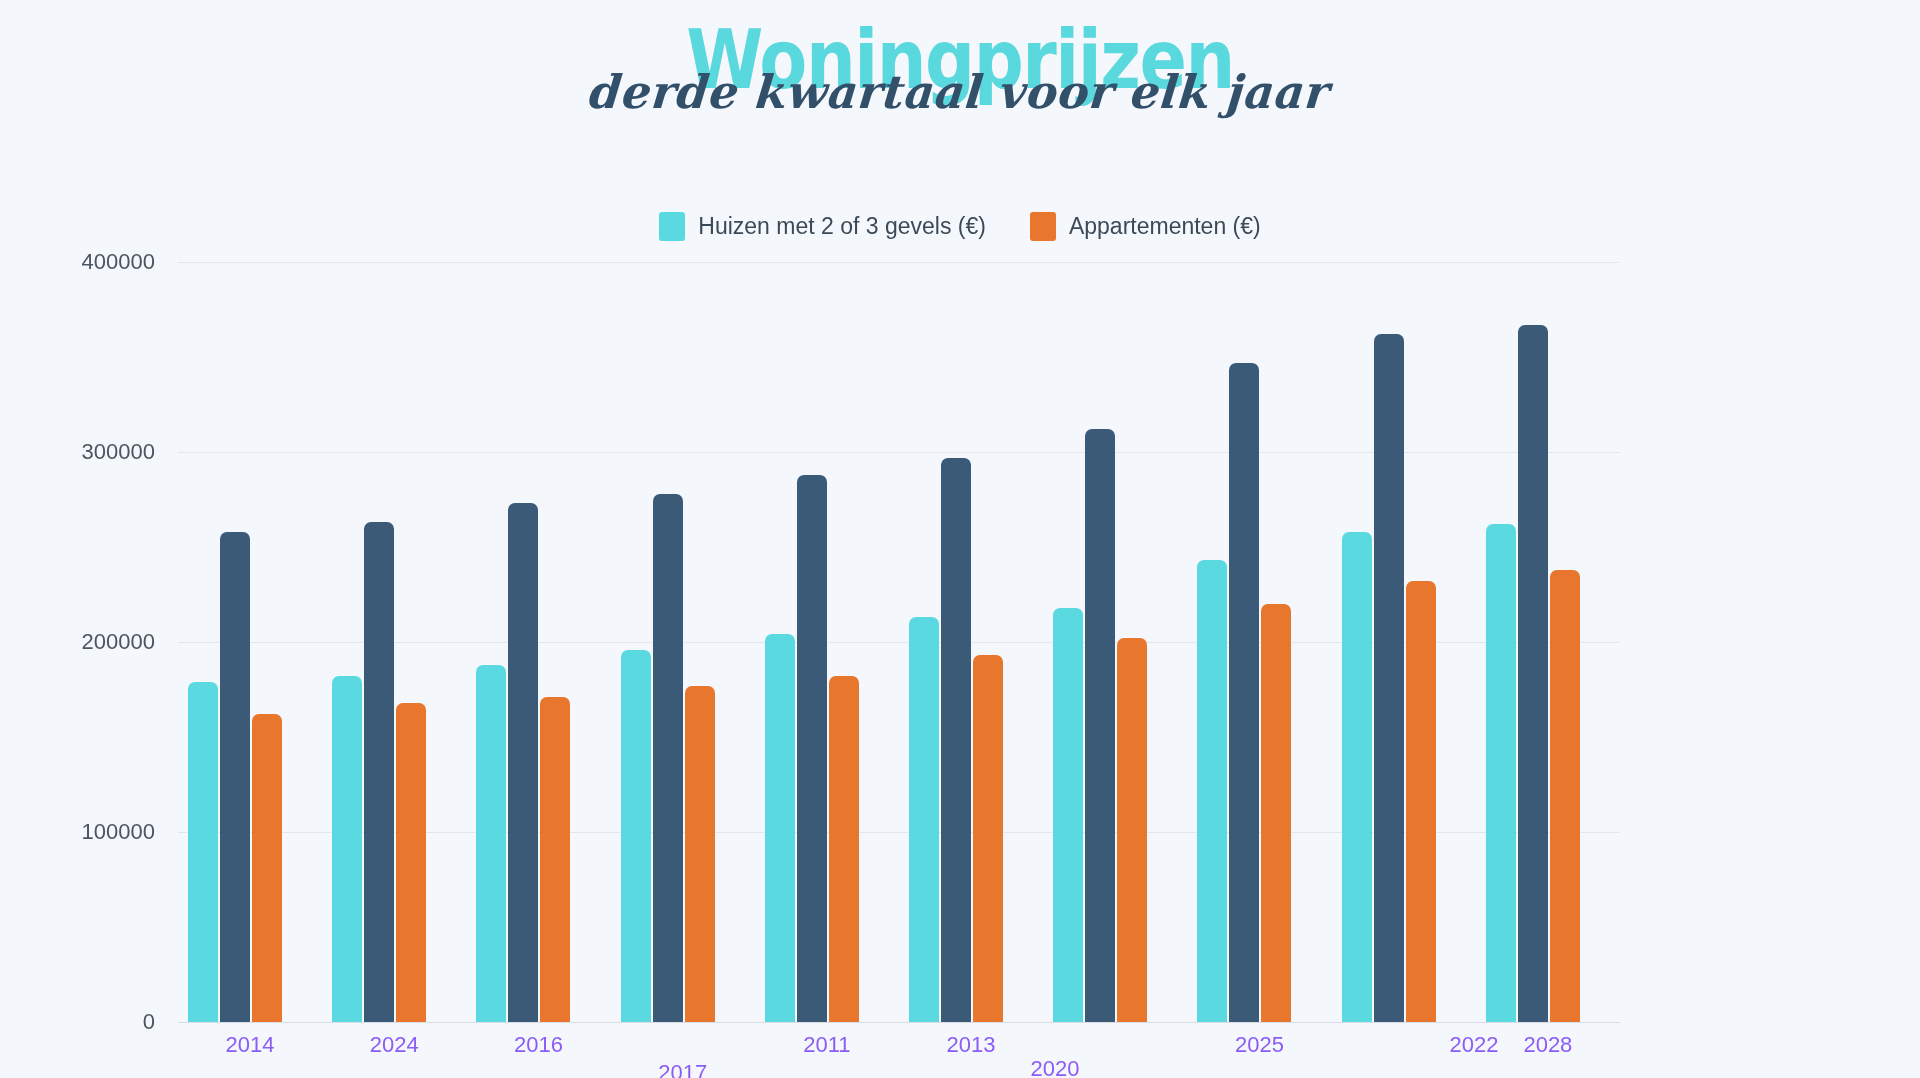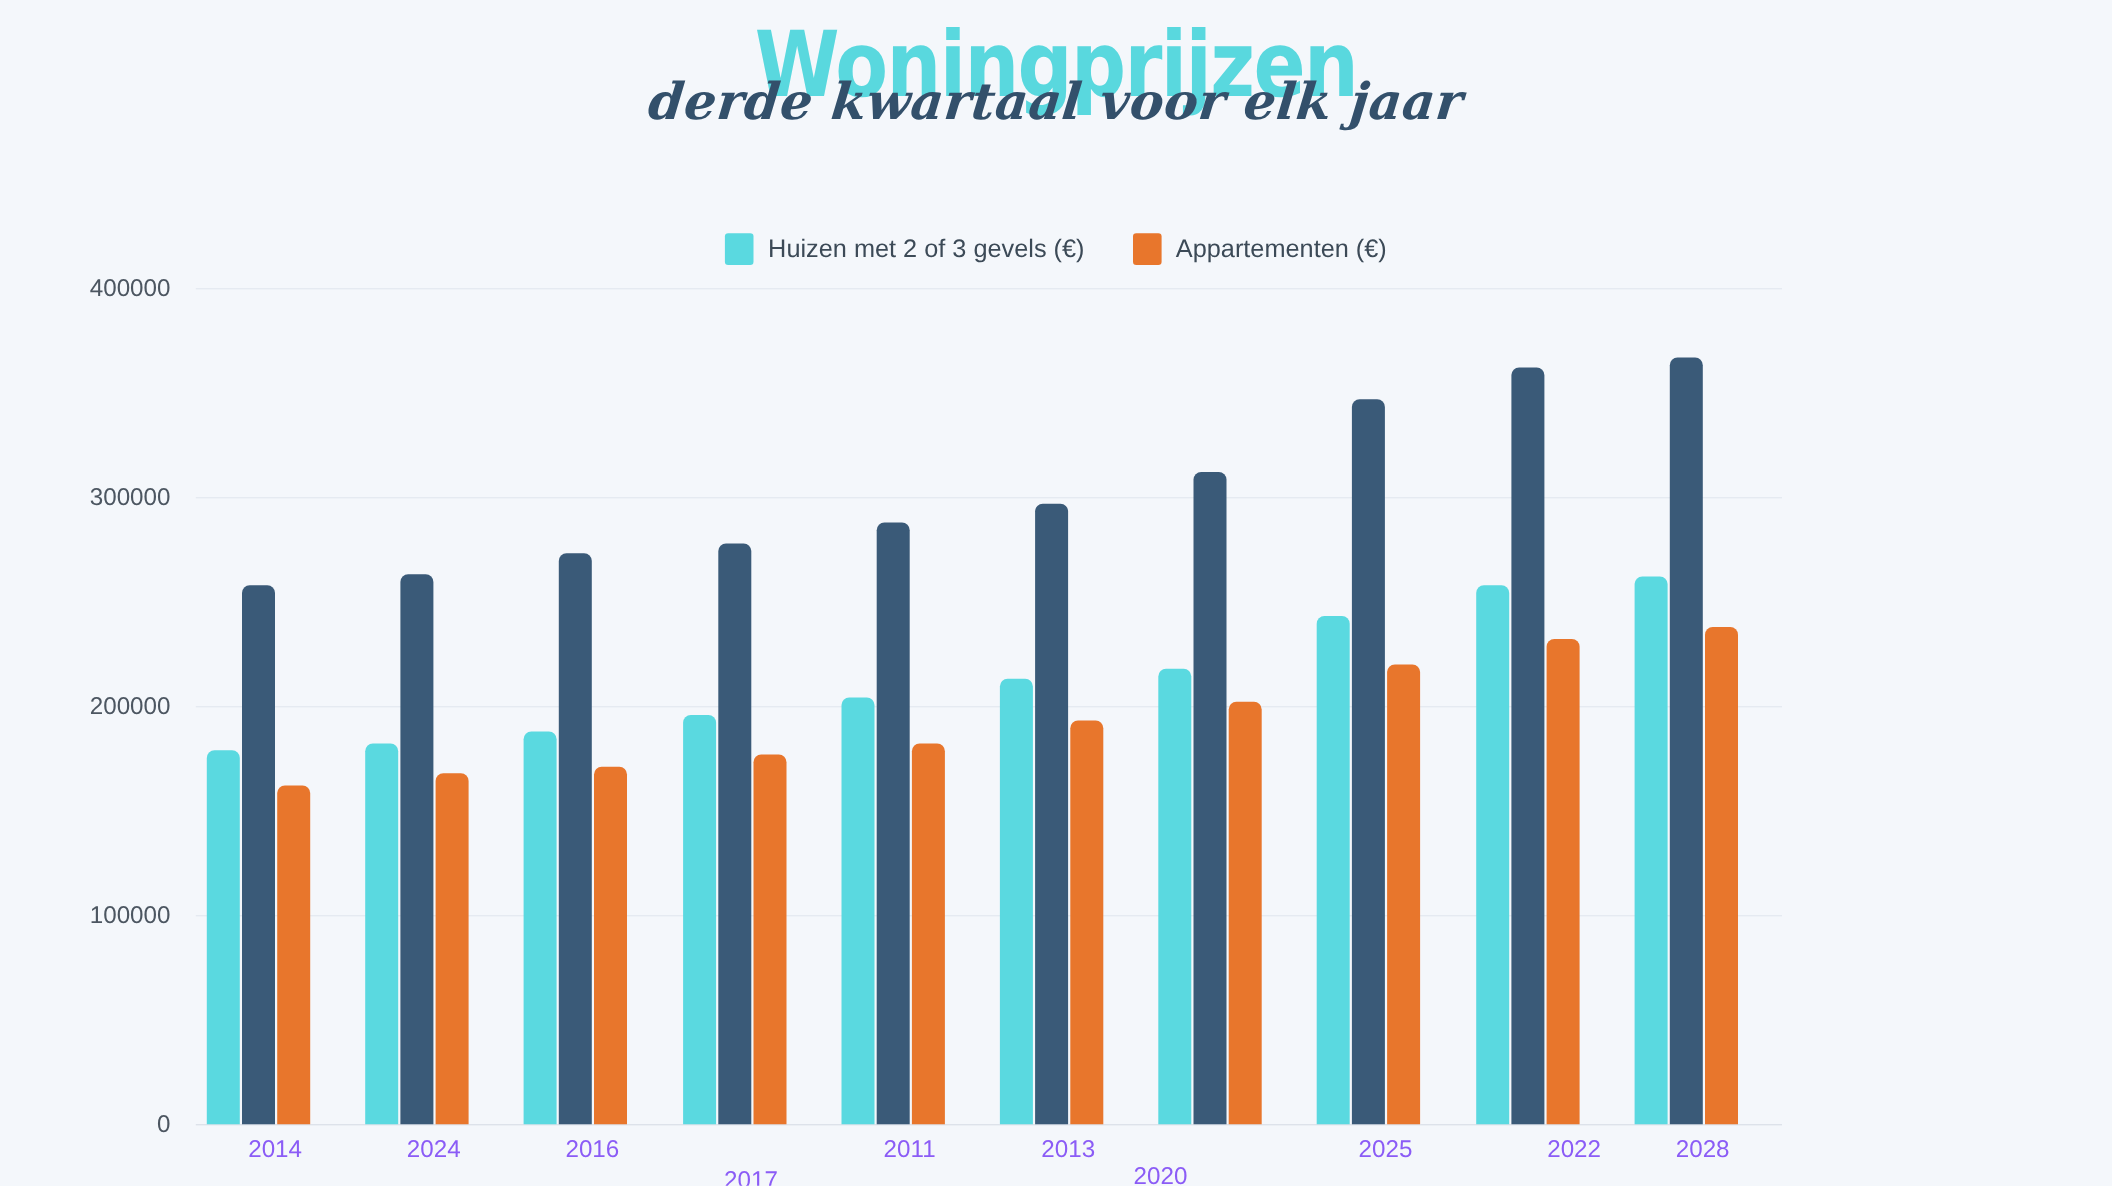--- a/index.html
+++ b/index.html
@@ -210,16 +210,16 @@
     </div>
   <div id="xticks">
       <div class="xtick" style="left: 178.1px;">2014</div>
       <div class="xtick" style="left: 322.3px;">2024</div>
       <div class="xtick" style="left: 466.5px;">2016</div>
       <div class="xtick" style="left: 610.7px; margin-top: 28px;">2017</div>
       <div class="xtick" style="left: 754.9px;">2011</div>
       <div class="xtick" style="left: 899.1px;">2013</div>
       <div class="xtick" style="left: 983px; margin-top: 24px;">2020</div>
       <div class="xtick" style="left: 1187.5px;">2025</div>
-      <div class="xtick" style="left: 1359px;">2022</div>
+      <div class="xtick" style="left: 1402px;">2022</div>
       <div class="xtick" style="left: 1475.9px;">2028</div>
     </div>
 </div>
 
 </body></html>

